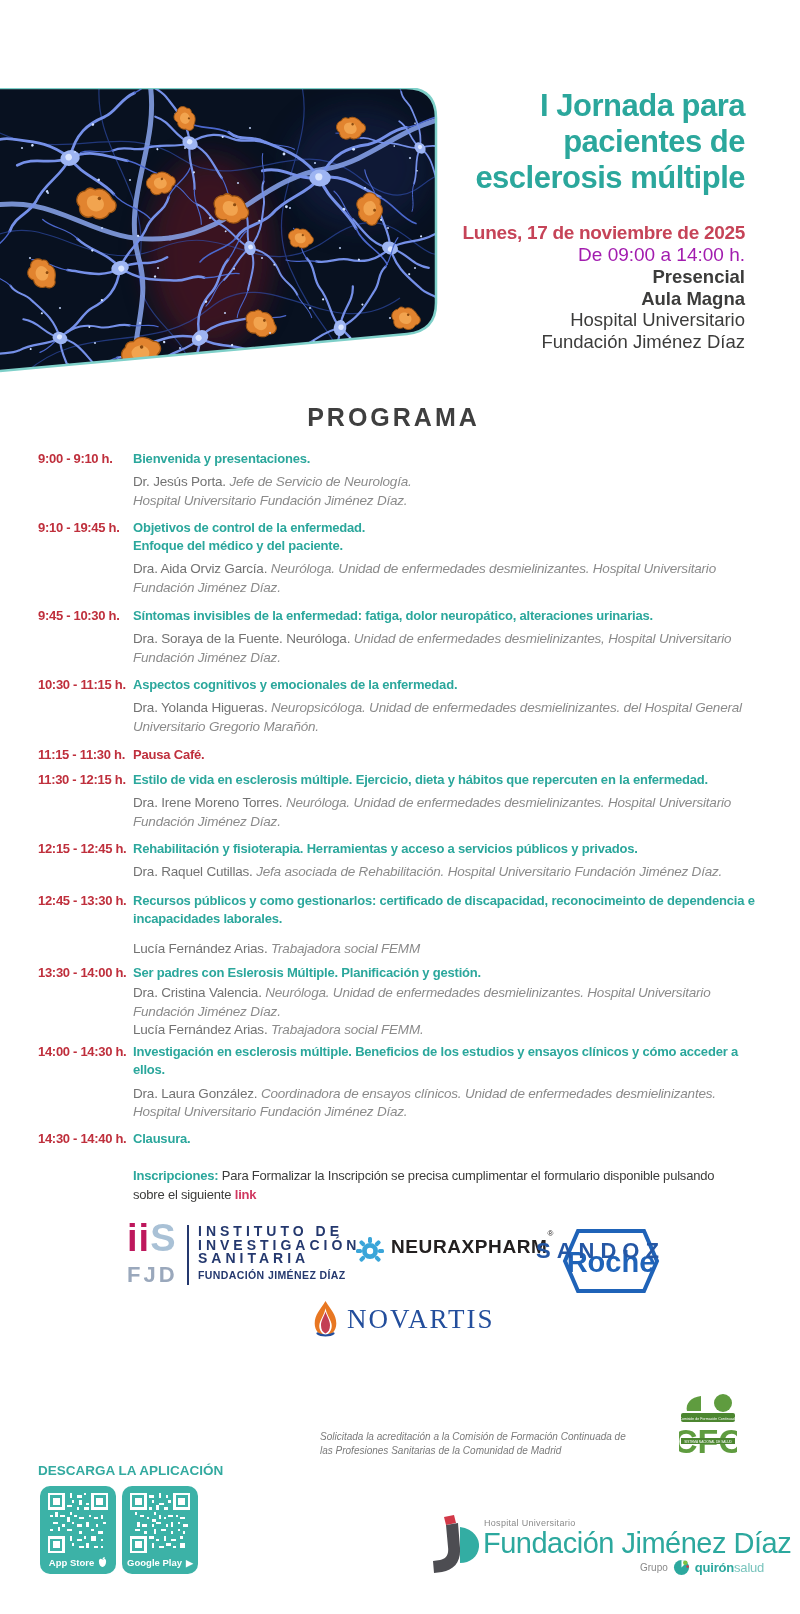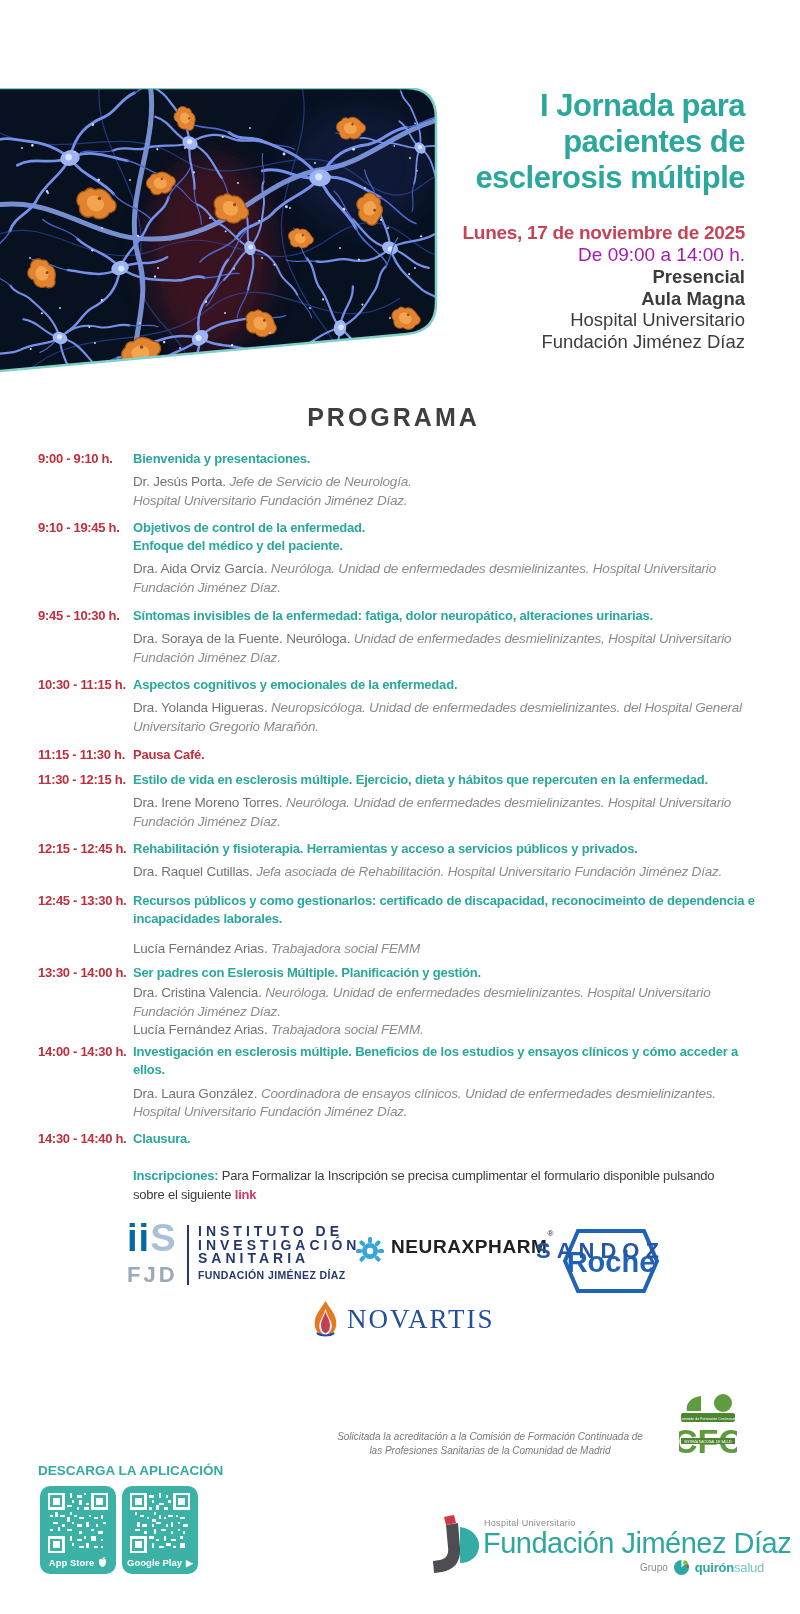--- a/index.html
+++ b/index.html
@@ -38,42 +38,42 @@
 
   .inscr{margin-left:95px;margin-top:18px;font-size:13px;line-height:19px;color:#3c3c3b;
          letter-spacing:-.2px;white-space:nowrap}
   .inscr .lab{color:#2ba79c;font-weight:bold}
   .inscr .link{color:#d03860;font-weight:bold}
 
   
   .iis{position:absolute;left:127px;top:1222px;display:flex;align-items:flex-start}
   .iis-left{width:58px}
   .iis-iis{font-size:38px;font-weight:bold;line-height:32px;letter-spacing:1px}
-  .iis-ii{color:#0369a1}.iis-s{color:#a9c1d6}
+  .iis-ii{color:#be185d}.iis-s{color:#a9c1d6}
   .iis-fjd{font-size:22px;font-weight:bold;color:#9aa8bc;letter-spacing:3px;margin-top:8px}
   .iis-bar{width:2px;background:#24386e;height:60px;margin:3px 9px 0 2px}
   .iis-right{padding-top:3px}
   .iis-l1{font-size:14px;font-weight:bold;color:#24386e;letter-spacing:4px;line-height:13.5px}
   .iis-l2{font-size:10.5px;font-weight:bold;color:#24386e;letter-spacing:.4px;margin-top:3px}
 
   .nrx{position:absolute;left:355px;top:1236px;display:flex;}
   .nrx svg{width:30px;height:30px;margin-right:6px}
   .nrx-name{font-size:19px;font-weight:bold;color:#232020;letter-spacing:.6px}
   .nrx-reg{font-size:8px;color:#232020;position:relative;top:-7px}
 
   .roche{position:absolute;left:562px;top:1224px;width:98px;height:74px}
 
   
   .nov{position:absolute;left:312px;top:1300px;display:flex;align-items:center}
   .nov svg{width:27px;height:38px;margin-right:8px}
   .nov-name{font-family:"Liberation Serif",serif;font-size:27px;color:#234e9c;letter-spacing:2px}
   .sdz{position:absolute;left:536px;top:1238px;font-size:22px;font-weight:bold;color:#2456a4;letter-spacing:6px}
 
   
-  .accr{position:absolute;right:140px;top:1430px;width:340px;text-align:center;font-style:italic;
+  .accr{position:absolute;right:140px;top:1430px;width:340px;text-align:left;font-style:italic;
         font-size:10px;line-height:14px;color:#7a7a7a}
   .cfc{position:absolute;left:679px;top:1393px;width:58px;height:66px}
 
   
   .app-h{position:absolute;left:38px;top:1463px;font-size:13.5px;font-weight:bold;color:#33aaa0}
   .qr{position:absolute;top:1486px;width:76px;height:88px;background:#3cb2a7;border-radius:10px}
   .qr1{left:40px}.qr2{left:122px}
   .qr .code{position:absolute;left:8px;top:7px;width:60px;height:60px}
   .qr-lab{position:absolute;left:0;right:0;bottom:6px;display:flex;align-items:center;justify-content:center;
           gap:4px;color:#fff;font-size:9.5px;font-weight:bold}

